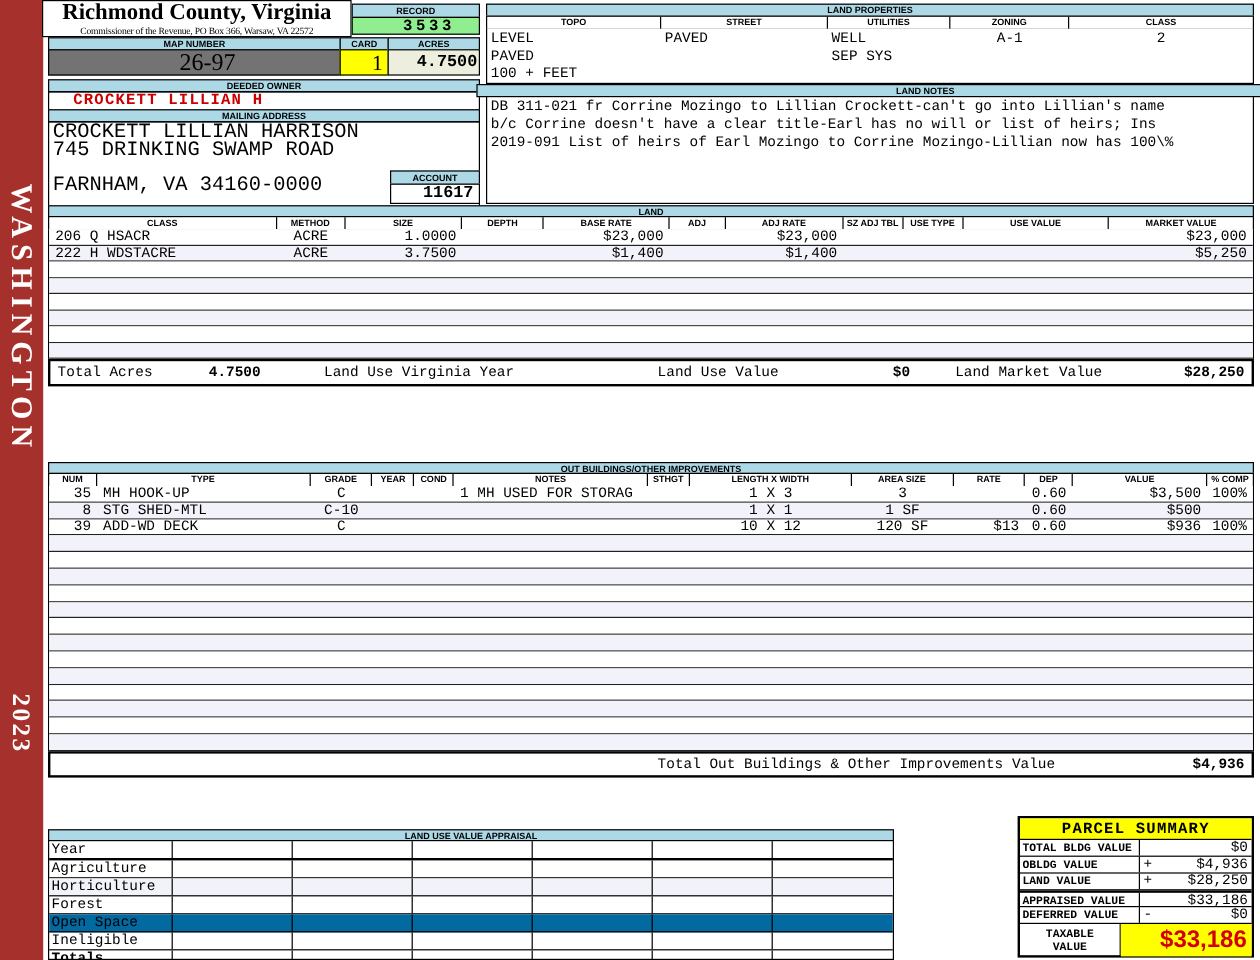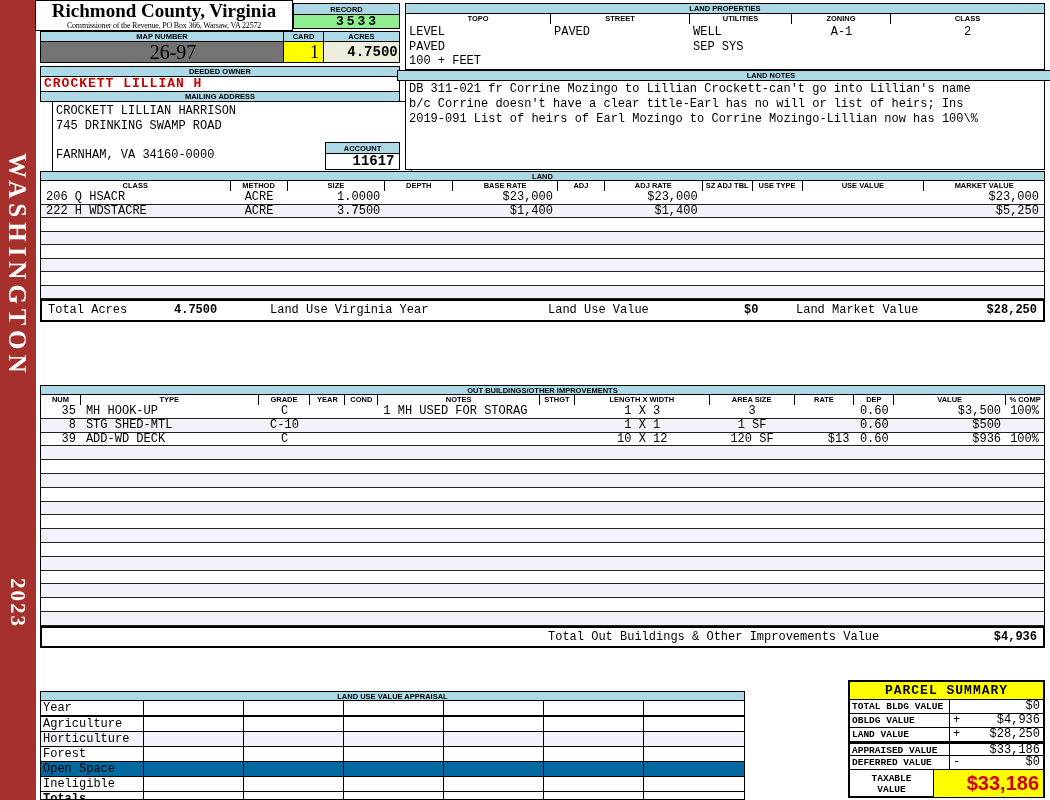--- a/index.html
+++ b/index.html
@@ -62,24 +62,24 @@
 <div class="valbox mono" style="left:293px; top:14px; width:107px; height:15px; background:#90EE90; font-weight:bold; font-size:13px; letter-spacing:3px; line-height:13px;">3533</div>
 
 <div class="bar" style="left:40px; top:31px; width:244px; height:11px; line-height:10px;">MAP NUMBER</div>
 <div class="valbox" style="left:40px; top:41px; width:244px; height:22px; background:#737373; font:20px 'Liberation Serif',serif; line-height:21px;">26-97</div>
 <div class="bar" style="left:283px; top:31px; width:41px; height:11px; line-height:10px;">CARD</div>
 <div class="valbox" style="left:283px; top:41px; width:41px; height:22px; background:#FFFF00; font:18px 'Liberation Serif',serif; line-height:21px;">1</div>
 <div class="bar" style="left:323px; top:31px; width:77px; height:11px; line-height:10px;">ACRES</div>
 <div class="valbox mono" style="left:323px; top:41px; width:77px; height:22px; background:#EEEEDF; font-weight:bold; font-size:14px; line-height:20px;">4.7500</div>
 
 <div class="bar" style="left:40px; top:66px; width:360px; height:11px; line-height:10px;">DEEDED OWNER</div>
-<div class="valbox mono owner-red" style="left:40px; top:76px; width:360px; height:16px; text-align:left; padding-left:3px; font-size:13px; line-height:14px;">CROCKETT LILLIAN H</div>
+<div class="valbox mono owner-red" style="left:40px; top:76px; width:360px; height:16px; text-align:left; padding-left:20px; font-size:13px; line-height:14px;">CROCKETT LILLIAN H</div>
 
 <div class="bar" style="left:40px; top:91px; width:360px; height:11px; line-height:10px;">MAILING ADDRESS</div>
-<div class="valbox mono" style="left:40px; top:101px; width:360px; height:75px; text-align:left; font-size:12px; line-height:14.5px; padding:2px 3px;margin-left:12px;" id="addr-box">
+<div class="valbox mono" style="left:40px; top:101px; width:360px; height:75px; text-align:left; font-size:17px; line-height:14.5px; padding:2px 3px;" id="addr-box">
     <div style="height: 14.5px;">CROCKETT LILLIAN HARRISON</div>
     <div style="height: 14.5px;">745 DRINKING SWAMP ROAD</div>
     <div style="height: 14.5px;">&nbsp;</div>
     <div style="height: 14.5px;">FARNHAM, VA 34160-0000</div>
   </div>
 
 <div class="bar" style="left:325px; top:142px; width:75px; height:12px; line-height:11px; z-index:2;">ACCOUNT</div>
 <div class="valbox mono" style="left:325px; top:153px; width:75px; height:17px; background:#fff; font-weight:bold; font-size:14px; line-height:15px; z-index:2;">11617</div>
 
 <div class="bar" style="left:405px; top:3px; width:640px; height:11px; line-height:10px;">LAND PROPERTIES</div>

